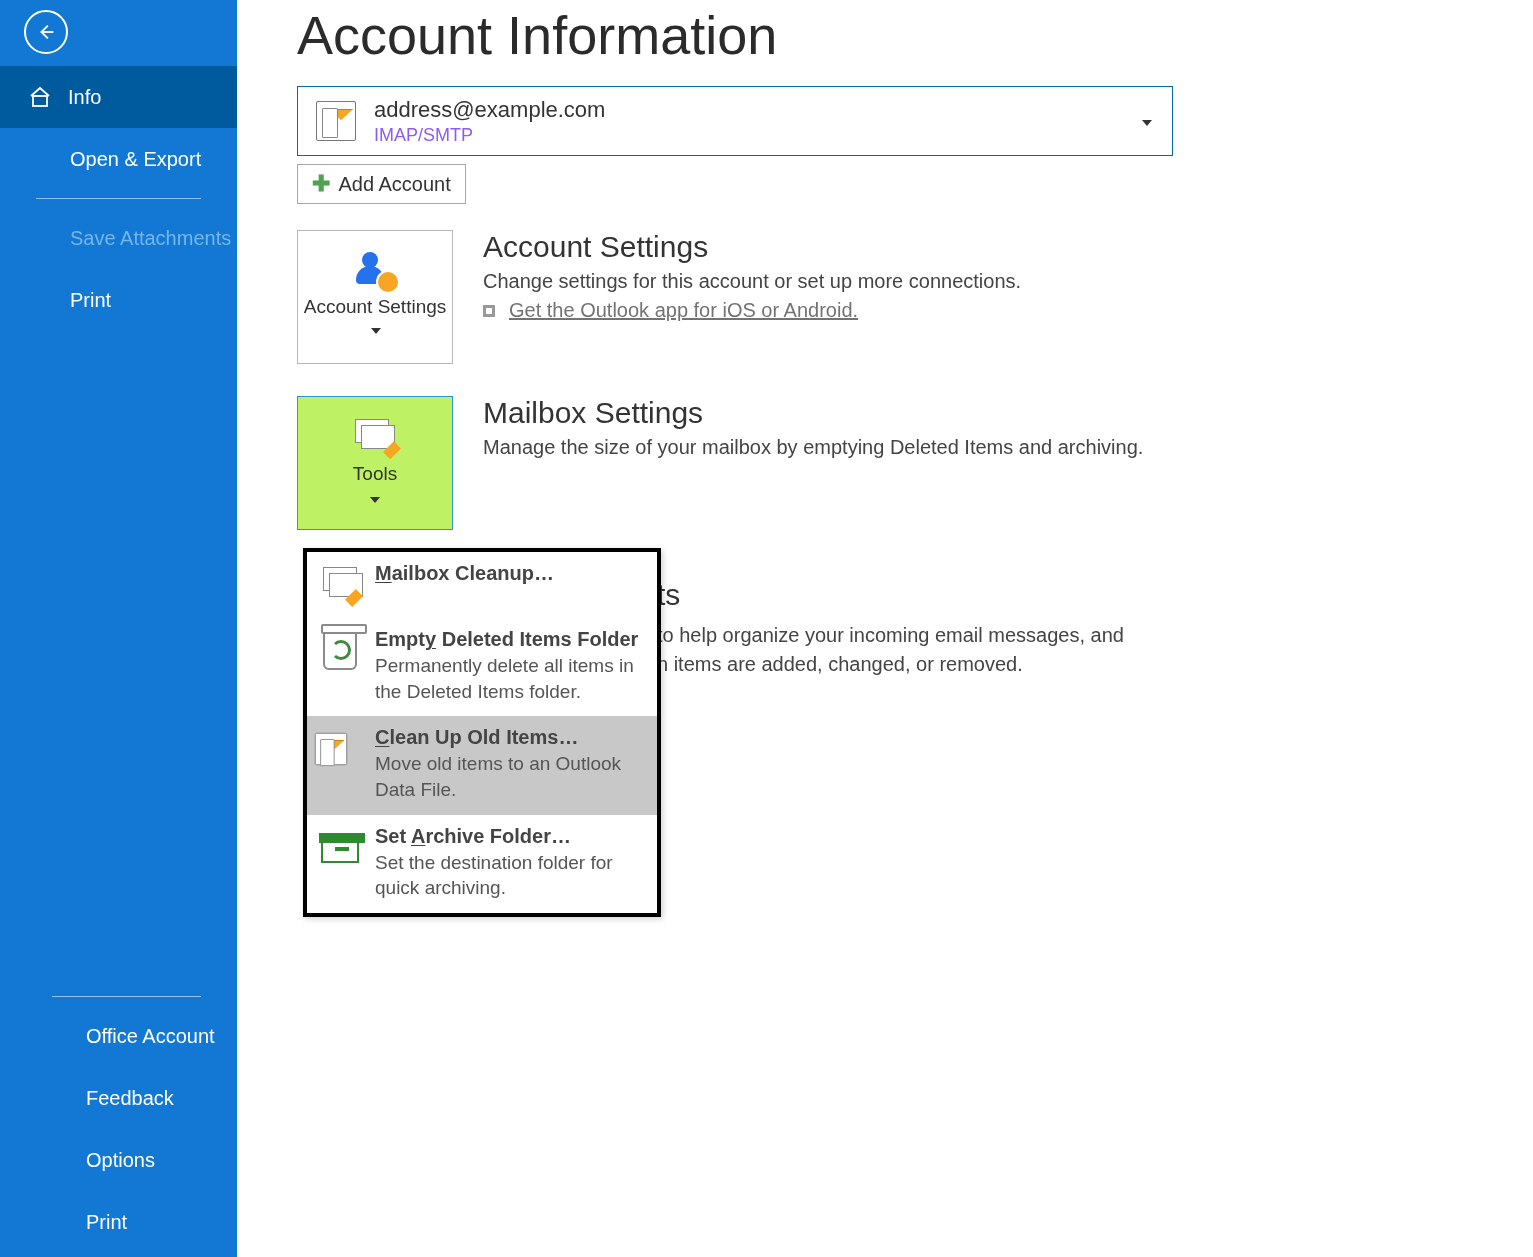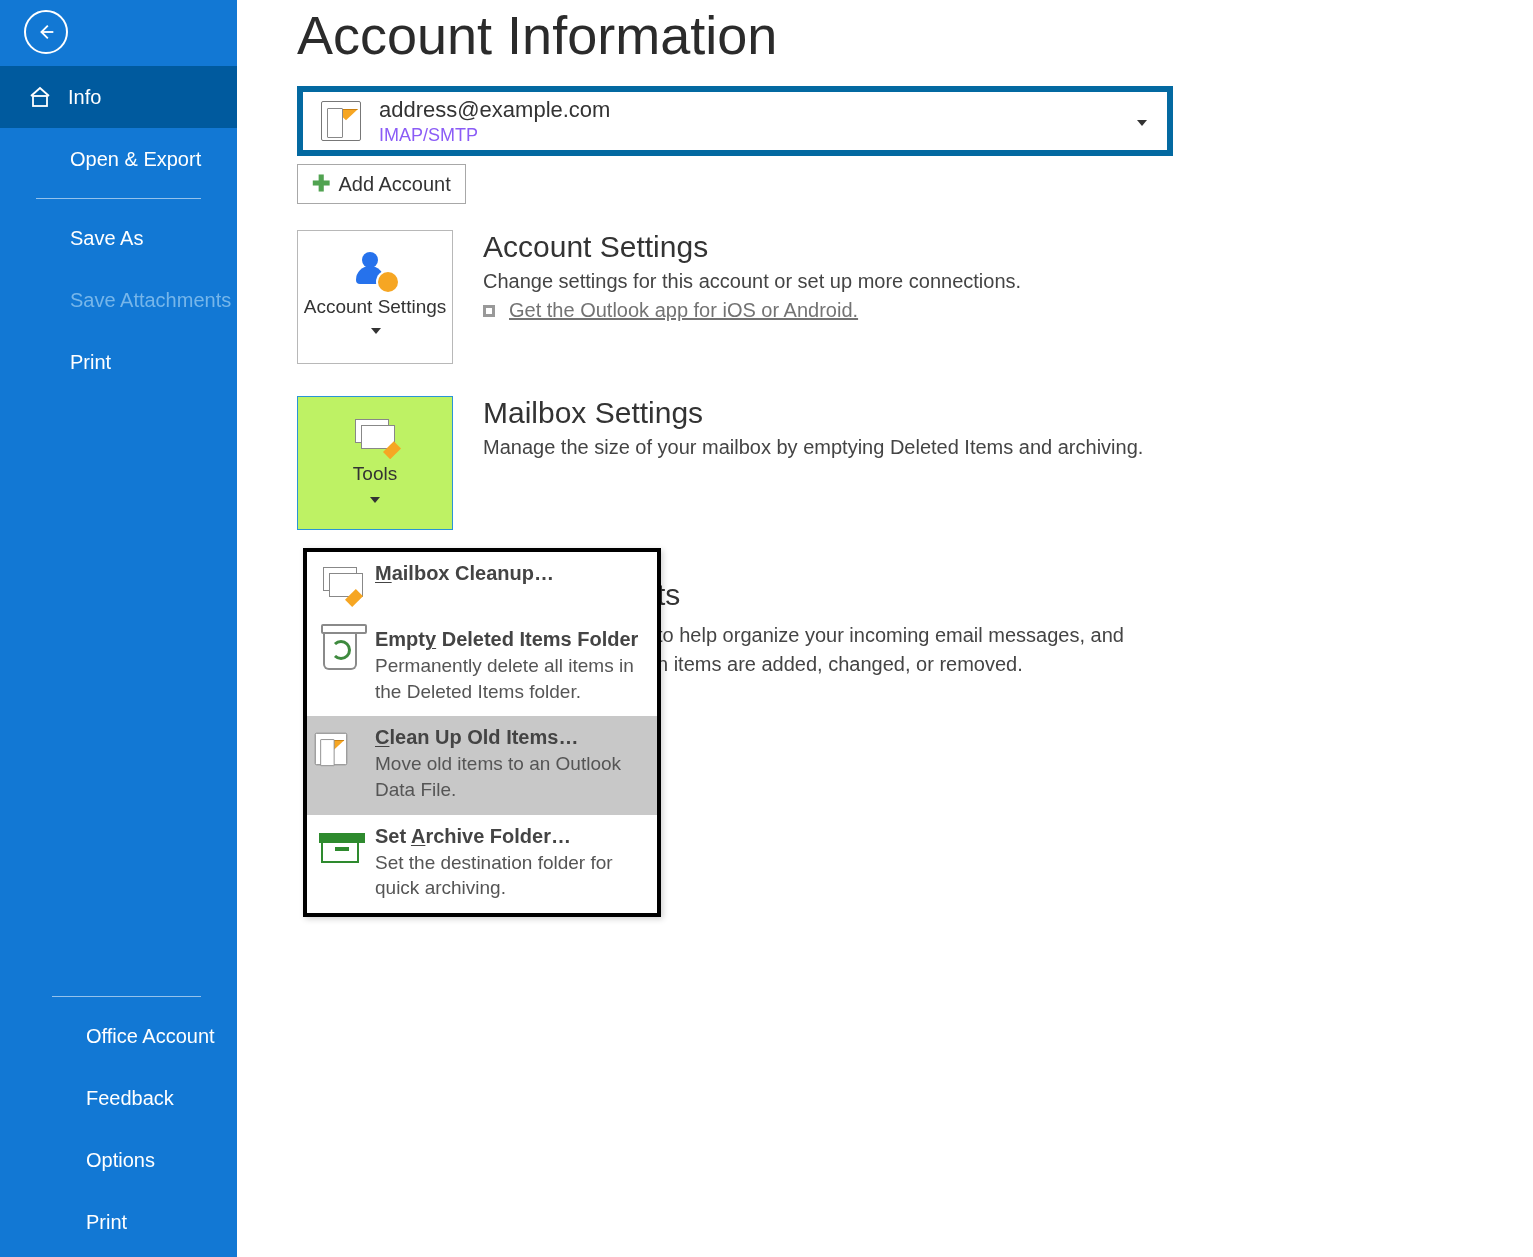--- a/index.html
+++ b/index.html
@@ -57,21 +57,21 @@
   .page-title {
     font-size: 54px;
     font-weight: 300;
     color: #2b2b2b;
     margin-top: 4px;
     margin-bottom: 20px;
   }
   .account-dropdown {
     width: 876px;
     height: 70px;
-    border: 6px solid #0369a1;
+    border: 1px solid #0369a1;
     display: flex;
     align-items: center;
     padding: 0 18px;
     cursor: pointer;
     background: #fff;
     position: relative;
   }
   .account-icon-box {
     width: 40px; height: 40px;
     border: 1px solid #777;
@@ -323,23 +323,20 @@
           <polyline points="3 10 12 2 21 10"></polyline>
           <rect x="5" y="10" width="14" height="10"></rect>
         </svg>
       </span>
       <span>Info</span>
     </div>
     <div class="side-item indent">
       <span>Open &amp; Export</span>
     </div>
     <div class="side-sep"></div>
-    <div class="side-item indent">
-      <span>Save As</span>
-    </div>
     <div class="side-item indent disabled">
       <span>Save Attachments</span>
     </div>
     <div class="side-item indent">
       <span>Print</span>
     </div>
   </div>
 
   <div class="sidebar-bottom">
     <div class="side-sep"></div>

